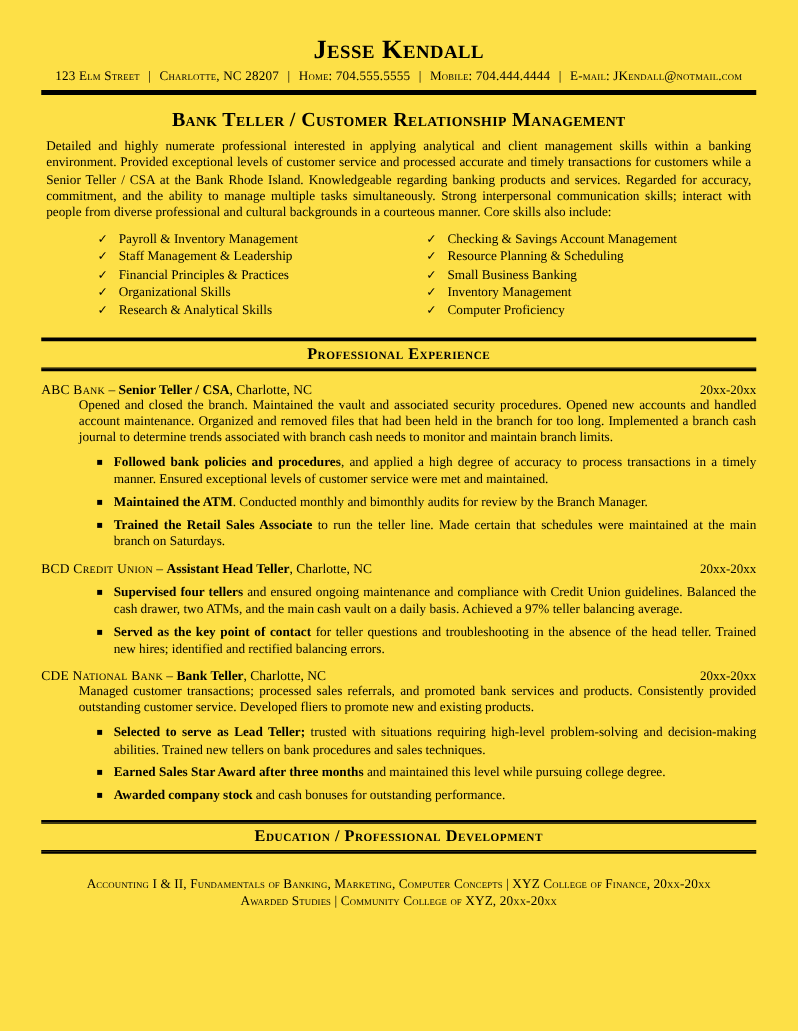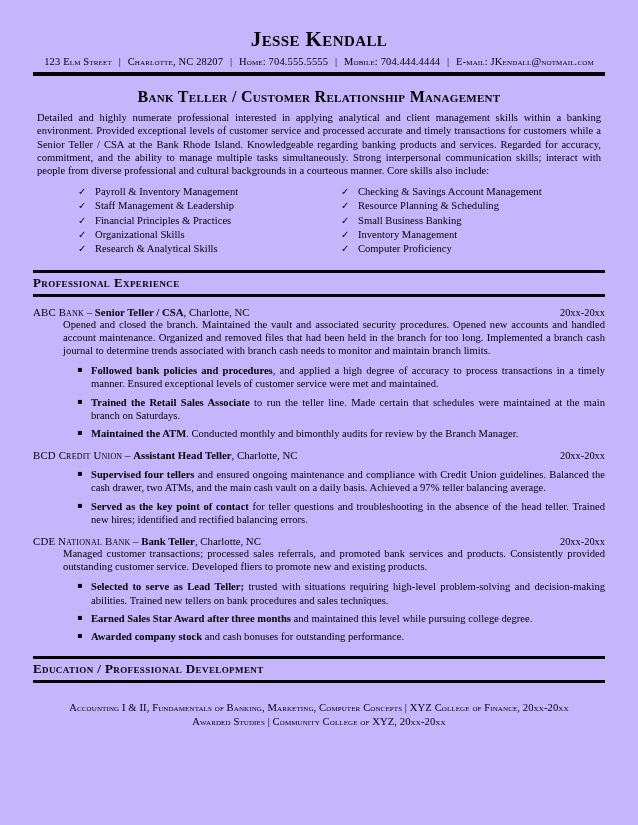--- a/index.html
+++ b/index.html
@@ -9,21 +9,21 @@
     background: #ffffff;
   }
   body {
     font-family: "Liberation Serif", "DejaVu Serif", serif;
     color: #000000;
   }
   .page {
     position: relative;
     width: 638px;
     height: 825px;
-    background: #c4b5fd;
+    background: #fde047;
     box-sizing: border-box;
     overflow: hidden;
   }
   .inner {
     position: absolute;
     left: 33px;
     top: 28px;
     width: 572px;
   }
 
@@ -102,21 +102,21 @@
   .band {
     margin: 13px 0 0 0;
     border-top: 2.5px solid #000;
     border-bottom: 2.5px solid #000;
     padding: 0;
   }
   .band-inner {
     border-top: 1px solid #000;
     border-bottom: 1px solid #000;
     padding: 2px 0 3px 0;
-    text-align: left;
+    text-align: center;
     font-size: 13px;
     font-weight: bold;
     font-variant: small-caps;
     letter-spacing: 0.4px;
   }
 
   
   .job { margin-top: 9px; }
   .job-head {
     display: flex;
@@ -247,22 +247,22 @@
     </div>
 
     <div class="job">
       <div class="job-head">
         <div><span class="company">ABC Bank</span><span> – </span><span class="title">Senior Teller / CSA</span><span>, Charlotte, NC</span></div>
         <div class="dates">20xx-20xx</div>
       </div>
       <p class="job-desc">Opened and closed the branch. Maintained the vault and associated security procedures. Opened new accounts and handled account maintenance. Organized and removed files that had been held in the branch for too long. Implemented a branch cash journal to determine trends associated with branch cash needs to monitor and maintain branch limits.</p>
       <ul class="bullets">
         <li><b>Followed bank policies and procedures</b><span>, and applied a high degree of accuracy to process transactions in a timely manner. Ensured exceptional levels of customer service were met and maintained.</span></li>
+        <li><b>Maintained the ATM</b><span>. Conducted monthly and bimonthly audits for review by the Branch Manager.</span></li>
         <li><b>Trained the Retail Sales Associate</b><span> to run the teller line. Made certain that schedules were maintained at the main branch on Saturdays.</span></li>
-        <li><b>Maintained the ATM</b><span>. Conducted monthly and bimonthly audits for review by the Branch Manager.</span></li>
       </ul>
     </div>
 
     <div class="job">
       <div class="job-head">
         <div><span class="company">BCD Credit Union</span><span> – </span><span class="title">Assistant Head Teller</span><span>, Charlotte, NC</span></div>
         <div class="dates">20xx-20xx</div>
       </div>
       <ul class="bullets">
         <li><b>Supervised four tellers</b><span> and ensured ongoing maintenance and compliance with Credit Union guidelines. Balanced the cash drawer, two ATMs, and the main cash vault on a daily basis. Achieved a 97% teller balancing average.</span></li>

